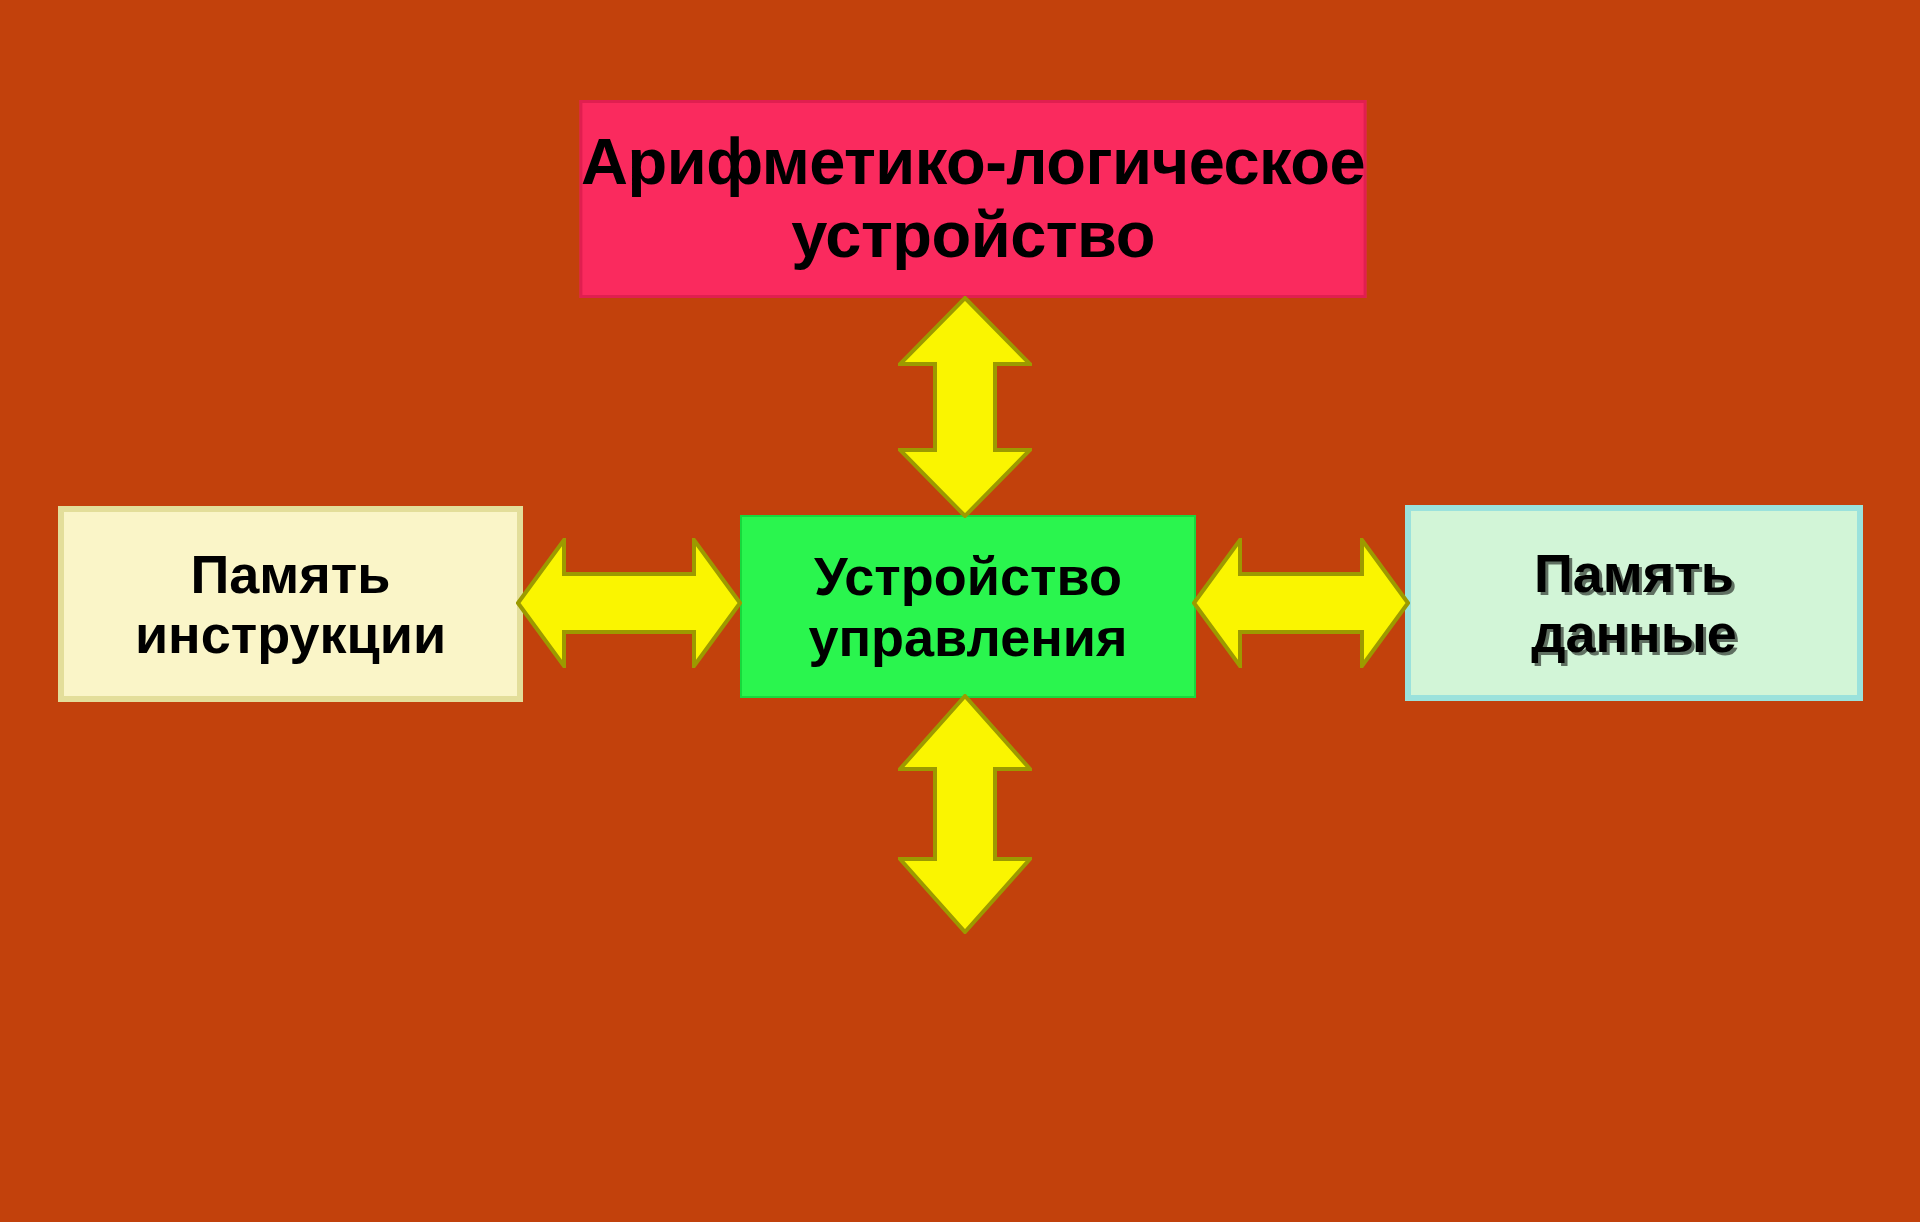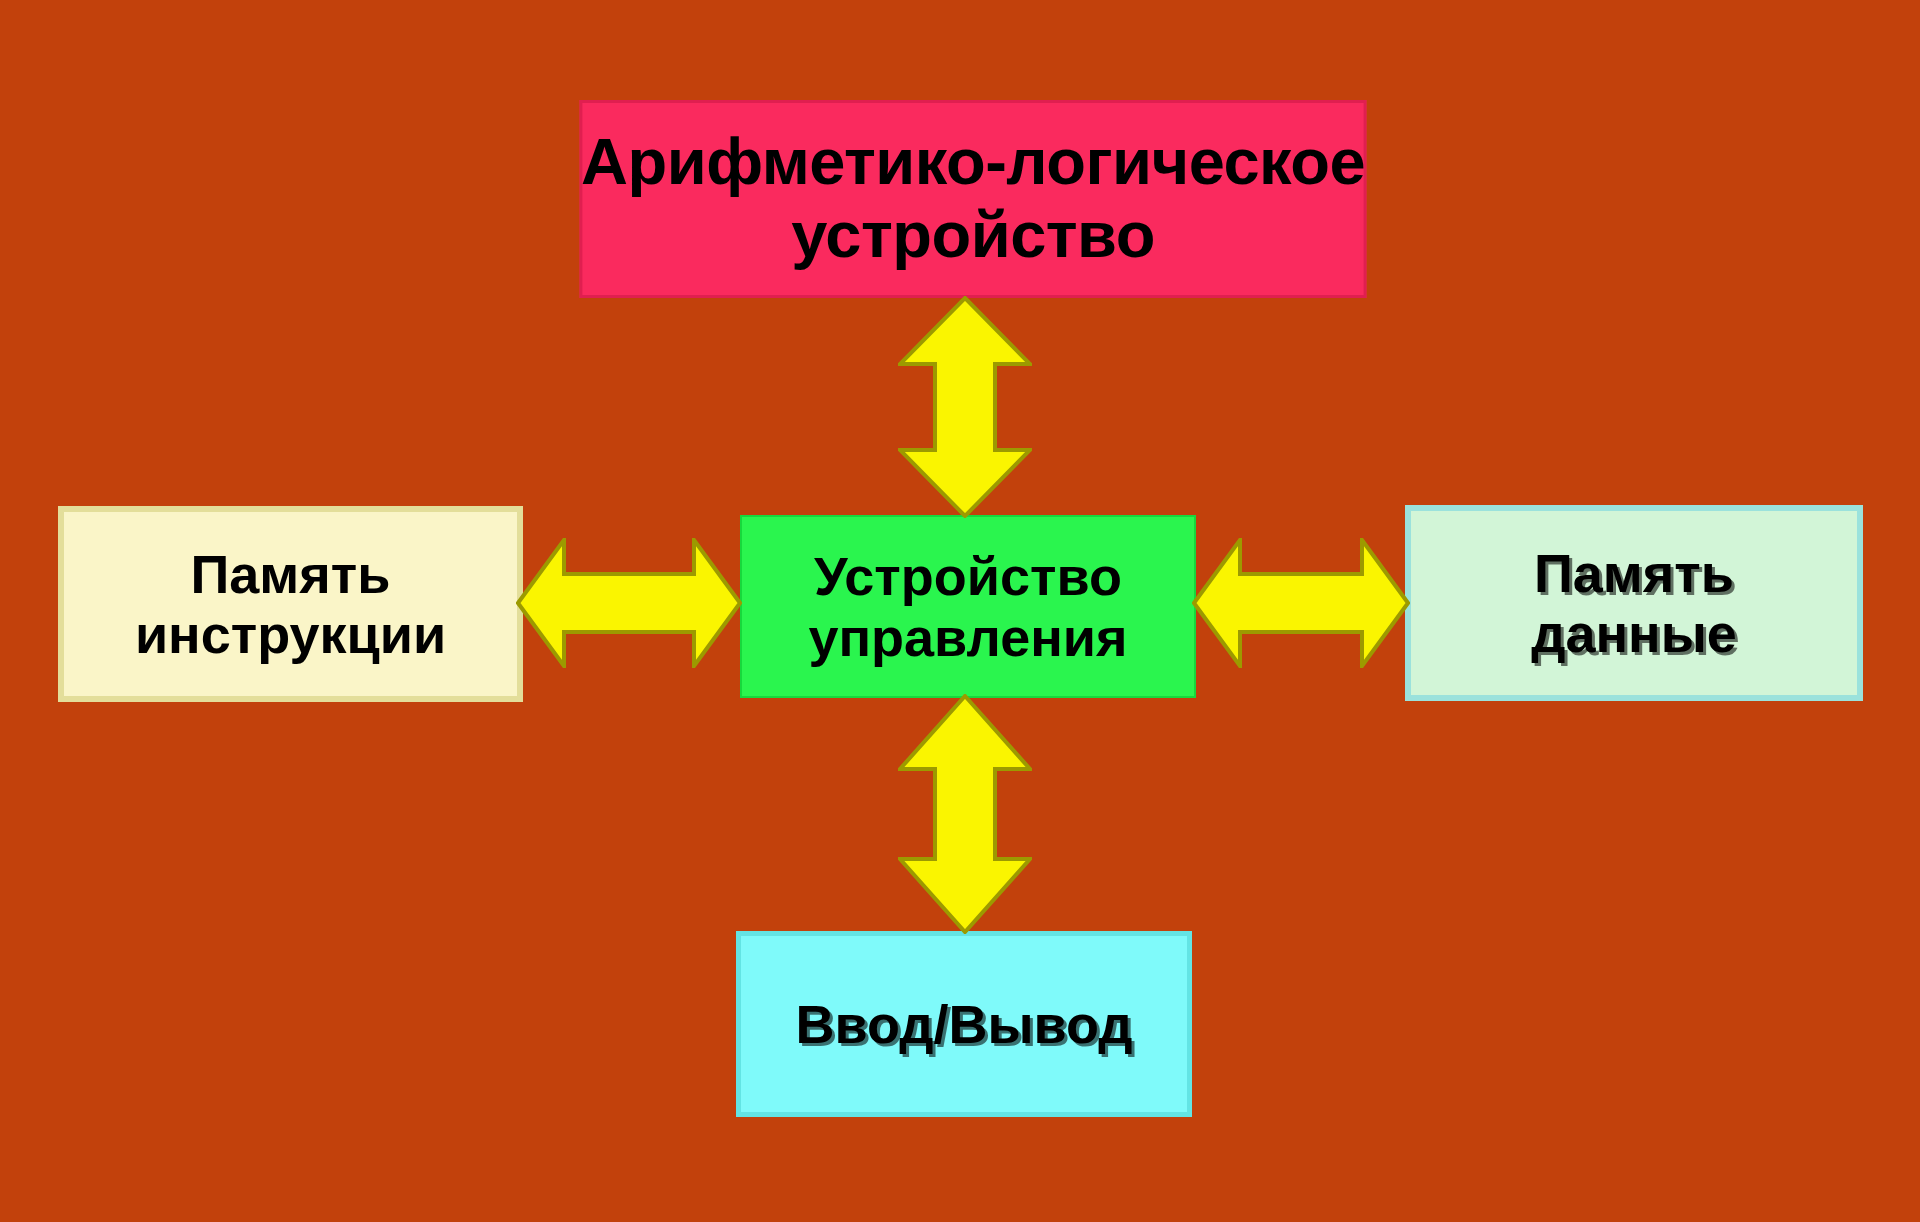--- a/index.html
+++ b/index.html
@@ -125,23 +125,20 @@
   <div class="node" id="node-instruction-memory">
     <span class="txt">Память
 инструкции</span>
   </div>
 
   <div class="node" id="node-data-memory">
     <span class="txt">Память
 данные</span>
   </div>
 
-  <div class="node" id="node-io">
-    <span class="txt">Ввод/Вывод</span>
-  </div>
 
   <div class="arrow" id="arrow-alu-control">
     <svg viewBox="0 0 134 222" width="134" height="222" xmlns="http://www.w3.org/2000/svg">
       <polygon points="67,2 132,68 97,68 97,154 132,154 67,220 2,154 37,154 37,68 2,68" fill="#FAF500" stroke="#9C9A00" stroke-width="4" stroke-linejoin="miter"></polygon>
     </svg>
   </div>
 
   <div class="arrow" id="arrow-control-io">
     <svg viewBox="0 0 134 240" width="134" height="240" xmlns="http://www.w3.org/2000/svg">
       <polygon points="67,2 132,75 97,75 97,165 132,165 67,238 2,165 37,165 37,75 2,75" fill="#FAF500" stroke="#9C9A00" stroke-width="4" stroke-linejoin="miter"></polygon>

